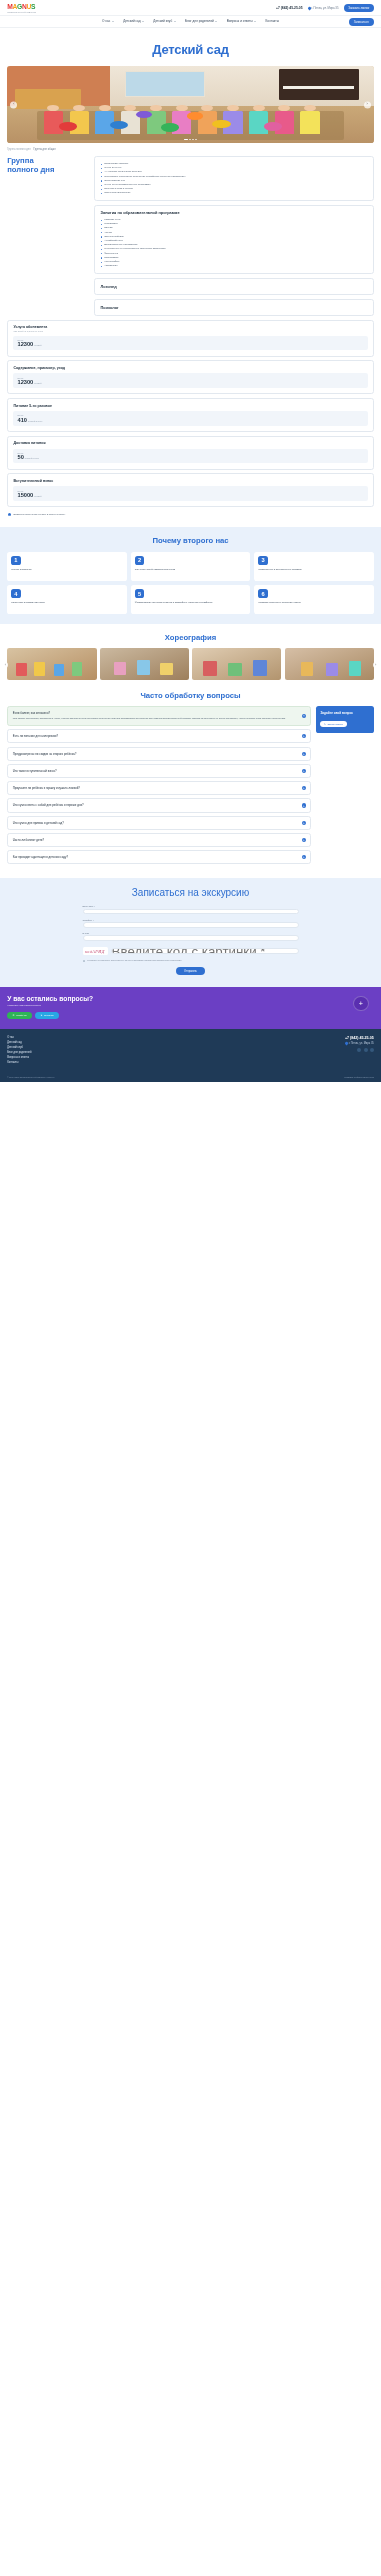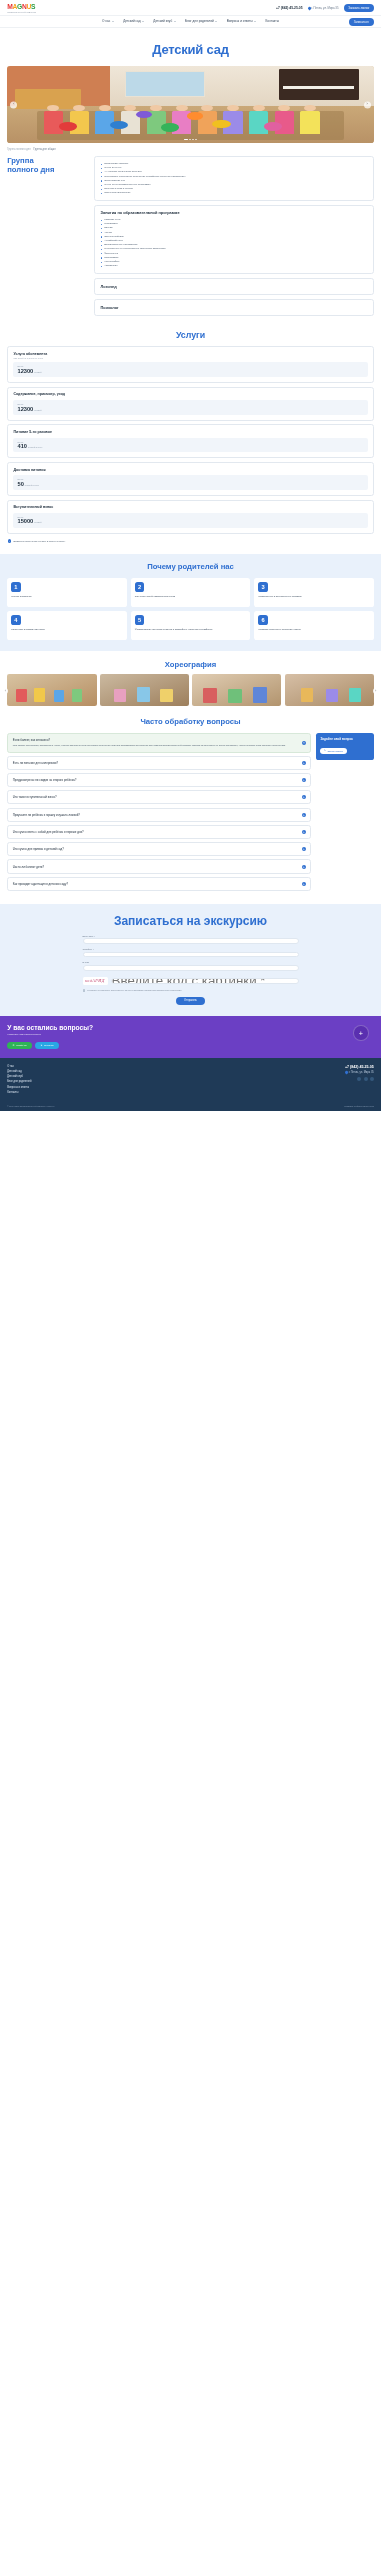--- a/index.html
+++ b/index.html
@@ -182,21 +182,21 @@
     font-size:3.1px; display:flex; align-items:center; justify-content:center;
   }
   .faq-body { font-size:2.3px; color:#4a5a6d; line-height:1.6; margin-top:2.1px; padding-right: 3.1px;}
   .faq-side { width: 58px; flex:none; }
   .faq-card { background:#2f6fd0; color:#fff; border-radius:2.6px; padding: 4.6px 4.6px 5.7px 4.6px;}
   .faq-card h5 { font-size: 3.1px; font-weight:700; line-height:1.3; margin-bottom: 3.1px;}
   .faq-card .mini { background:#fff; color:#2f6fd0; font-size:2.3px; border-radius:4.1px; padding:1.5px 3.6px; display:inline-flex; align-items:center; gap:1.5px;}
 
   
   .form-sec { background:#e9f1fb; margin-top: 10.3px; padding: 9.3px 7.2px 11.3px 7.2px;}
-  .form-title { text-align:center; font-size: 12px; font-weight:700; color:#2f6fd0; margin-bottom: 7.2px;}
+  .form-title { text-align:center; font-size: 10px; font-weight:400; color:#2f6fd0; margin-bottom: 7.2px;}
   .form-inner { max-width: 216px; margin: 0 auto; }
   .fl { font-size:2.3px; color:#6b7a8c; margin-bottom:1.5px; display:block;}
   .fi { width:100%; height:5.7px; border-radius:3.1px; border:0.5px solid #dfe7f0; background:#fff; margin-bottom:4.1px; }
   .captcha { display:flex; align-items:center; gap:3.1px; margin:2.1px 0 4.1px 0;}
   .cap-img { width:25px;height:8.2px;border-radius:1.5px;background:#fff; display:flex;align-items:center;justify-content:center;
              font-family:"Liberation Serif", serif; font-style:italic; font-size:4.1px; color:#c2416b; letter-spacing:0.5px;}
   .cap-in { flex:1; height:5.7px;border-radius:3.1px;border:0.5px solid #dfe7f0;background:#fff;}
   .agree { display:flex; align-items:flex-start; gap:2.1px; font-size:2px; color:#7b8899; line-height:1.5; margin-bottom: 4.6px;}
   .cbx { width:2.6px;height:2.6px;border:0.5px solid #b9c6d4; border-radius:0.5px; background:#fff; flex:none; margin-top:0.3px;}
   .submit { display:block; margin:0 auto; background:#2f6fd0; color:#fff; font-size:2.6px; border:none; border-radius:4.6px; padding:2.6px 8.2px; cursor:pointer;}
@@ -357,21 +357,20 @@
           <li>Хореография</li>
           <li>Аппликация</li>
         </ul>
       </div>
 
       <div class="accordion">Логопед</div>
       <div class="accordion">Психолог</div>
     </div>
   </div>
 
-  <div class="sec-title">Услуги</div>
   <div class="services">
 
     <div class="svc">
       <div class="svc-name">Услуга абонемента</div>
       <div class="svc-note">для детей от 1,5 лет до 7 лет</div>
       <div class="svc-box">
         <div class="svc-box-lbl">Цена:</div>
         <div class="svc-price"><span>12300</span><i>рублей</i></div>
       </div>
     </div>
@@ -408,21 +407,21 @@
       </div>
     </div>
 
     <div class="svc-foot">
       <span class="dot-i">i</span>
       <span>Возможно посещение группы 3 раза в неделю.</span>
     </div>
   </div>
 
   <div class="why">
-    <div class="why-title">Почему родителей нас</div>
+    <div class="why-title">Почему второго нас</div>
     <div class="why-grid">
       <div class="why-card">
         <div class="why-num">1</div>
         <div class="why-txt">Мягкая адаптация</div>
       </div>
       <div class="why-card">
         <div class="why-num">2</div>
         <div class="why-txt">Обучение детей самостоятельности</div>
       </div>
       <div class="why-card">

